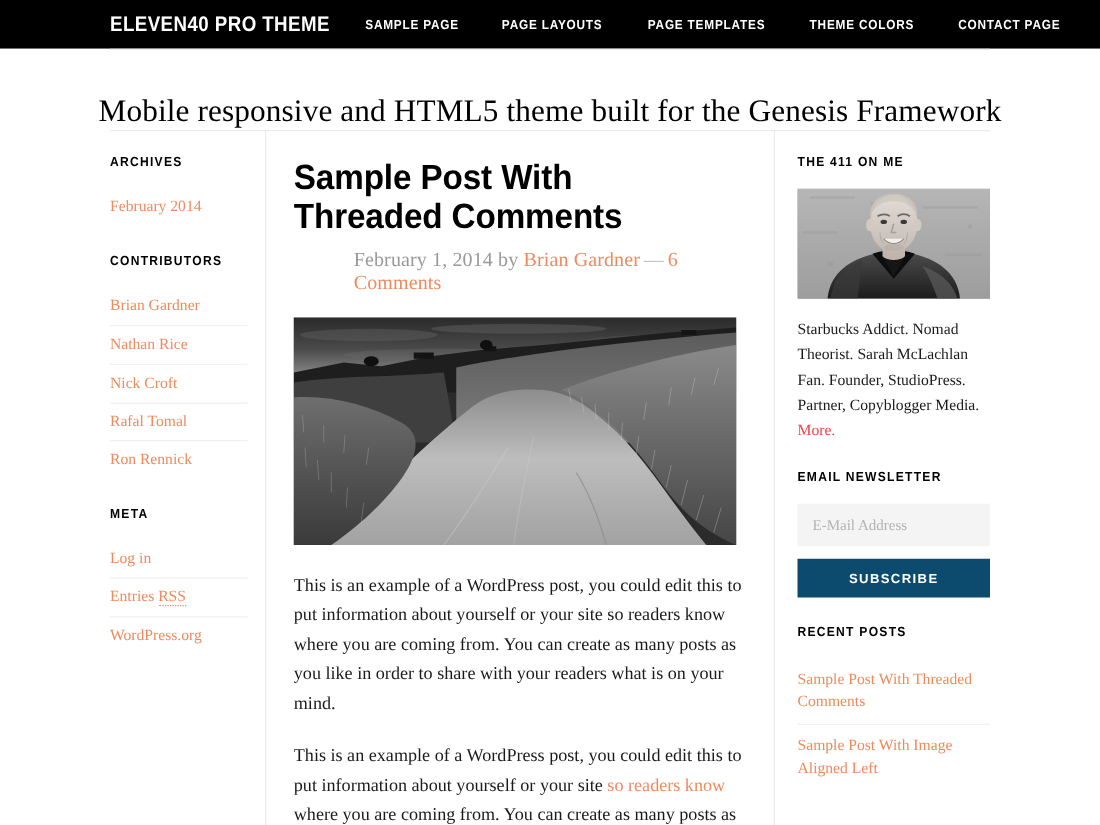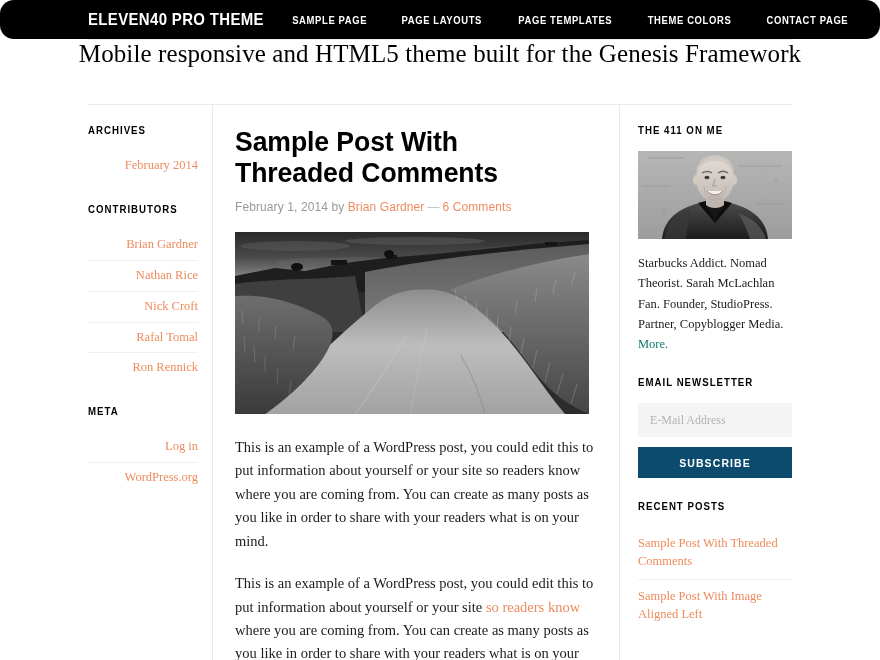--- a/index.html
+++ b/index.html
@@ -17,21 +17,20 @@
   }
 
   
   .site-header {
     background: #000000;
     height: 39px;
     width: 100%;
     display: flex;
     align-items: center;
     padding: 0 88px;
-    border-radius: 14px;
   }
 
   .site-title {
     font-family: "Liberation Sans Narrow", "Liberation Sans", sans-serif;
     font-weight: bold;
     font-size: 17px;
     letter-spacing: 0.4px;
     color: #ffffff;
     text-transform: uppercase;
     transform: scaleX(0.88);
@@ -62,21 +61,21 @@
   
   .tagline-wrap {
     padding: 0 88px;
     background: #fff;
   }
   .tagline-inner {
     border-bottom: 1px solid #ebebeb;
     border-top: 1px solid #ebebeb;
     height: 66px;
     display: flex;
-    align-items: flex-start;
+    align-items: flex-end;
     justify-content: center;
   }
   .tagline {
     font-family: "Liberation Serif", "DejaVu Serif", serif;
     font-size: 25px;
     font-weight: normal;
     color: #000;
     letter-spacing: 0.1px;
     white-space: nowrap;
   }
@@ -135,21 +134,20 @@
   .link-list a,
   .s-link {
     display: block;
     font-family: "Liberation Serif", "DejaVu Serif", serif;
     font-size: 12.5px;
     color: #ee8b5e;
     text-decoration: none;
     padding: 6px 0 7px 0;
     line-height: 1.35;
     cursor: pointer;
-    text-align: right;
   }
 
   .no-rule li { border-bottom: none; }
 
   abbr.rss {
     text-decoration: none;
     border-bottom: 1px dotted #ee8b5e;
     cursor: help;
   }
 
@@ -160,25 +158,26 @@
     font-size: 28px;
     line-height: 1.1;
     letter-spacing: -0.1px;
     color: #000;
     margin-bottom: 11px;
     transform: scaleX(0.95);
     transform-origin: left center;
   }
 
   .post-meta {
-    font-family: Liberation Sans, sans-serif;
-    font-size: 12px;
+    font-family: Liberation Serif, serif;
+    font-size: 16px;
     color: #999999;
     margin-bottom: 18px;
     letter-spacing: 0.1px;
+    margin-left: 48px;
   }
   .post-meta a { color: #ee8b5e; text-decoration: none; cursor: pointer; }
   .post-meta .sep { color: #bdbdbd; padding: 0 3px; }
 
   .post-image {
     width: 354px;
     height: 182px;
     margin-bottom: 22px;
     position: relative;
     overflow: hidden;
@@ -204,21 +203,21 @@
     background: #9a9a9a;
   }
   .author-photo svg { display:block; width:100%; height:100%; }
 
   .author-text {
     font-family: "Liberation Serif", "DejaVu Serif", serif;
     font-size: 12.5px;
     line-height: 1.62;
     color: #1a1a1a;
   }
-  .author-text a { color: #0f766e; text-decoration: none; cursor: pointer; }
+  .author-text a { color: #ef4444; text-decoration: none; cursor: pointer; }
 
   .newsletter-text {
     font-family: "Liberation Serif", "DejaVu Serif", serif;
     font-size: 12.5px;
     line-height: 1.6;
     color: #1a1a1a;
     margin-bottom: 16px;
   }
 
   .email-input {
@@ -317,20 +316,23 @@
             <a>Ron Rennick</a>
           </li>
       </ul>
     </section>
 
     <section class="widget">
       <h3 class="widget-title">Meta</h3>
       <ul class="link-list">
         <li>
           <a>Log in</a>
+        </li>
+        <li>
+          <a><span>Entries </span><abbr class="rss">RSS</abbr></a>
         </li>
         <li>
           <a>WordPress.org</a>
         </li>
       </ul>
     </section>
 
   </aside>
 
   <main class="content-col">

